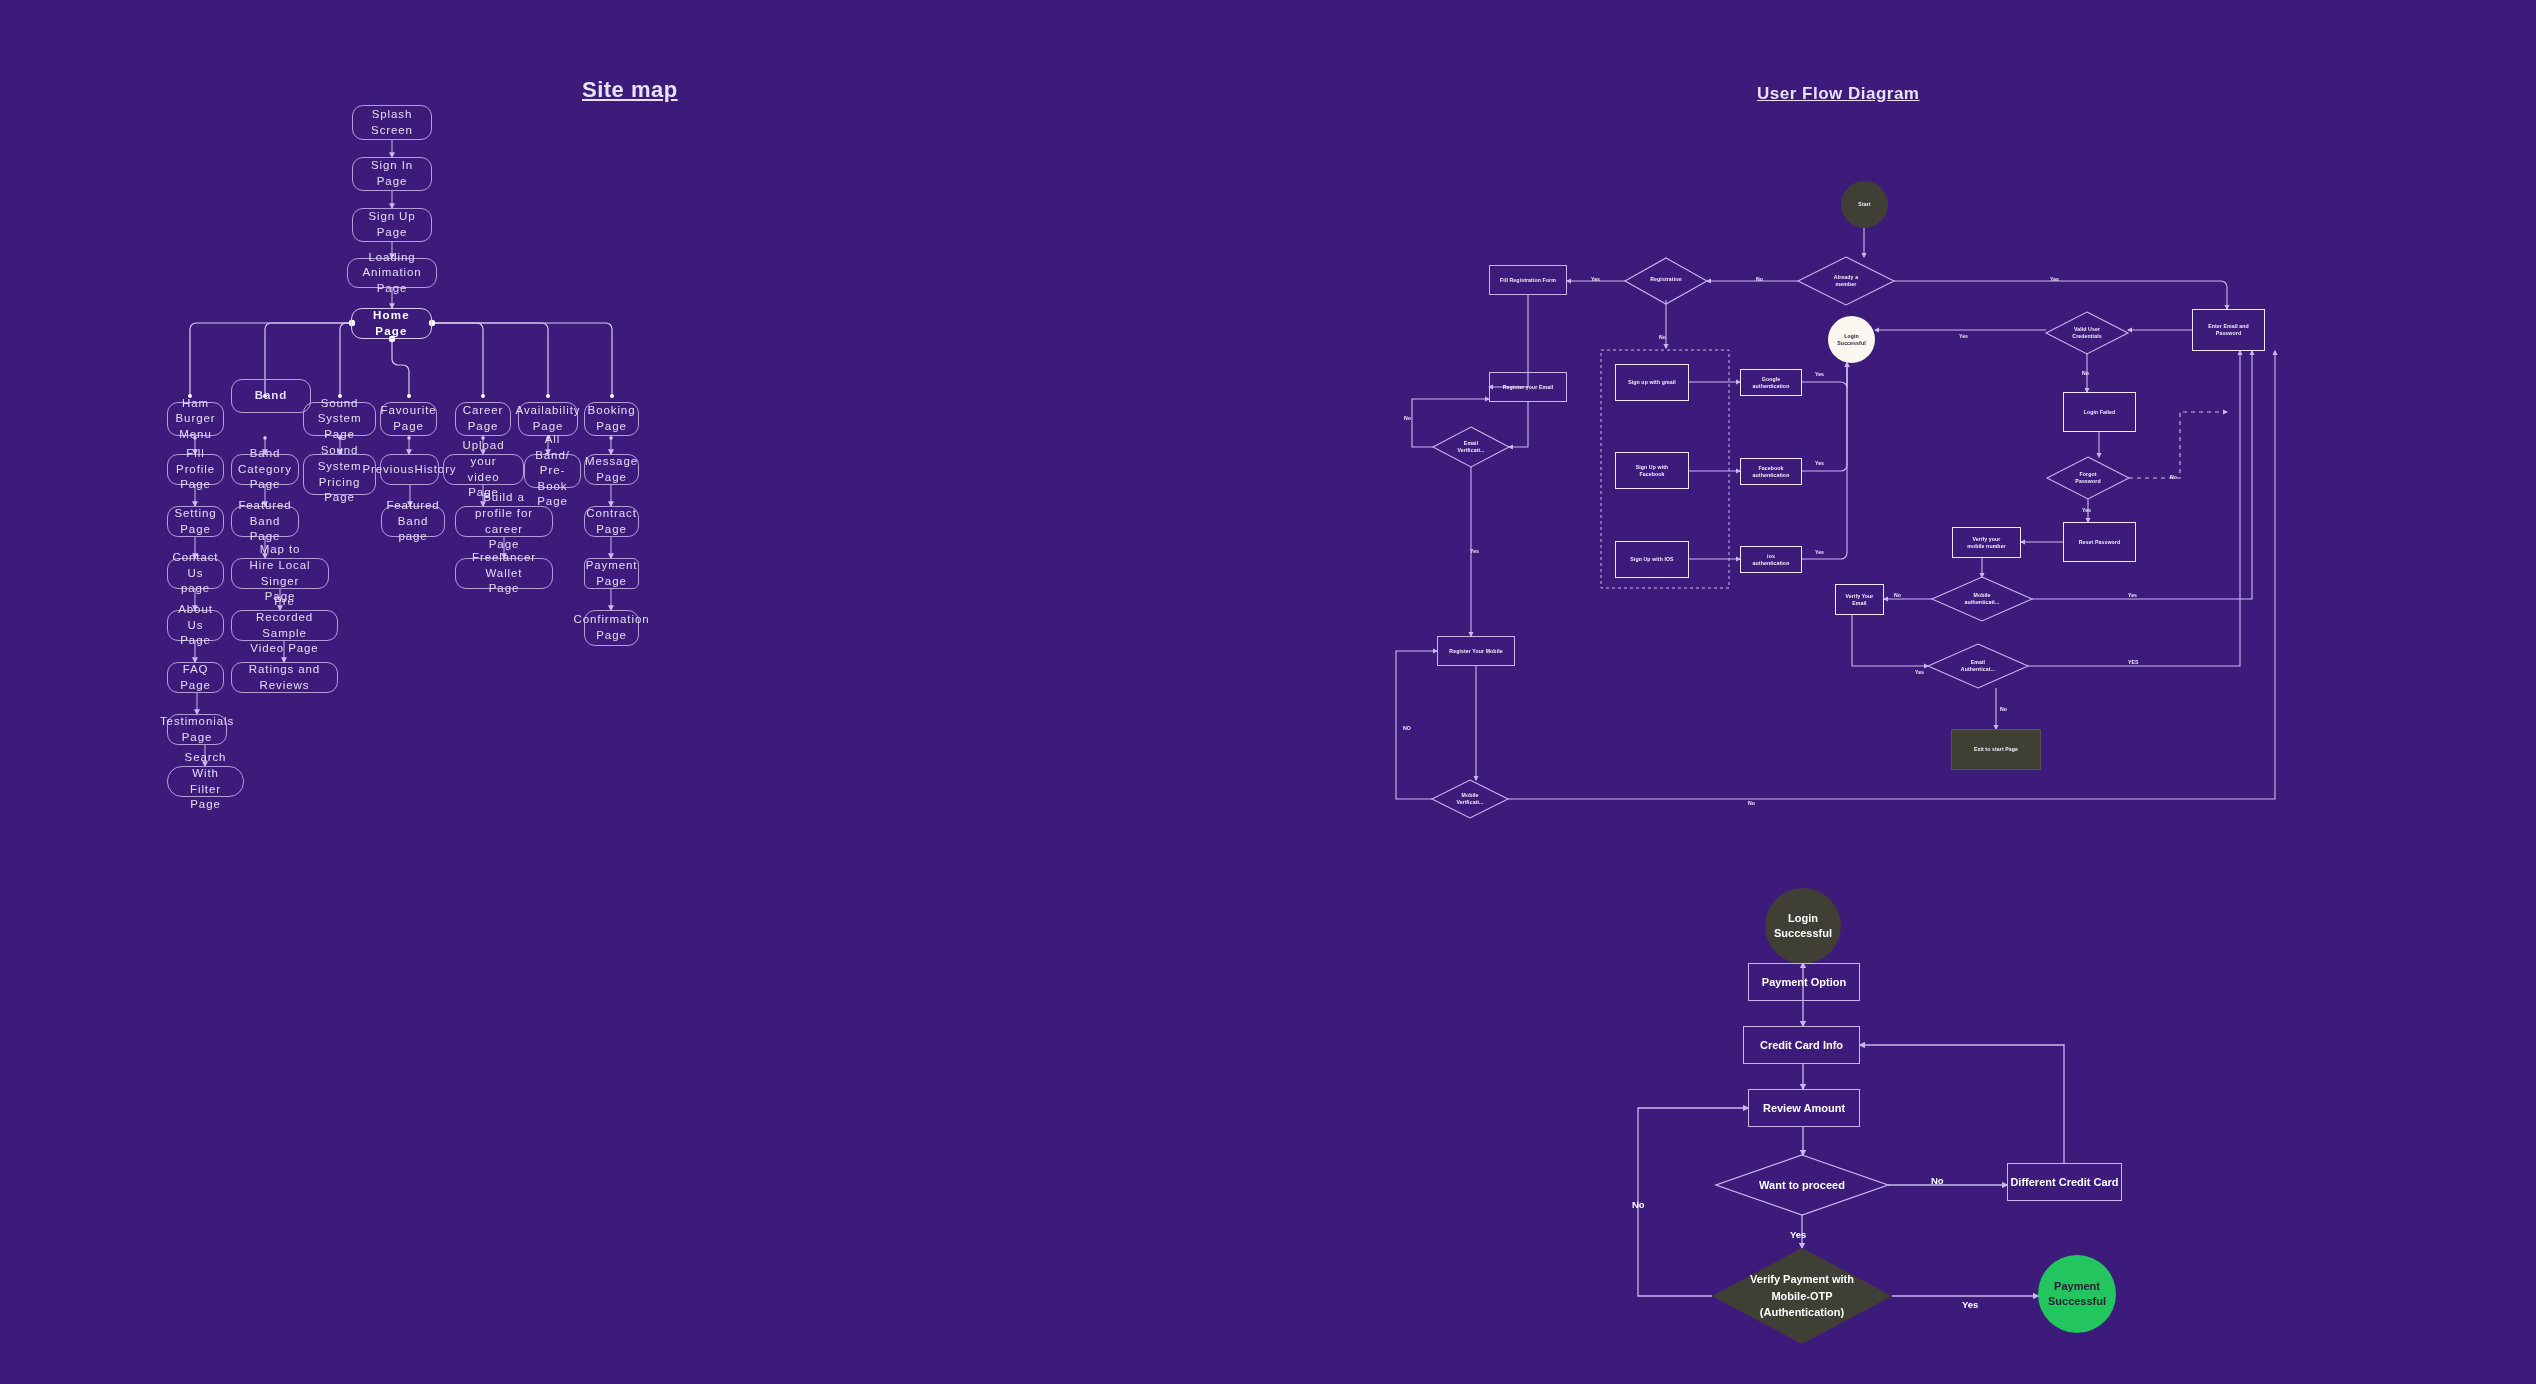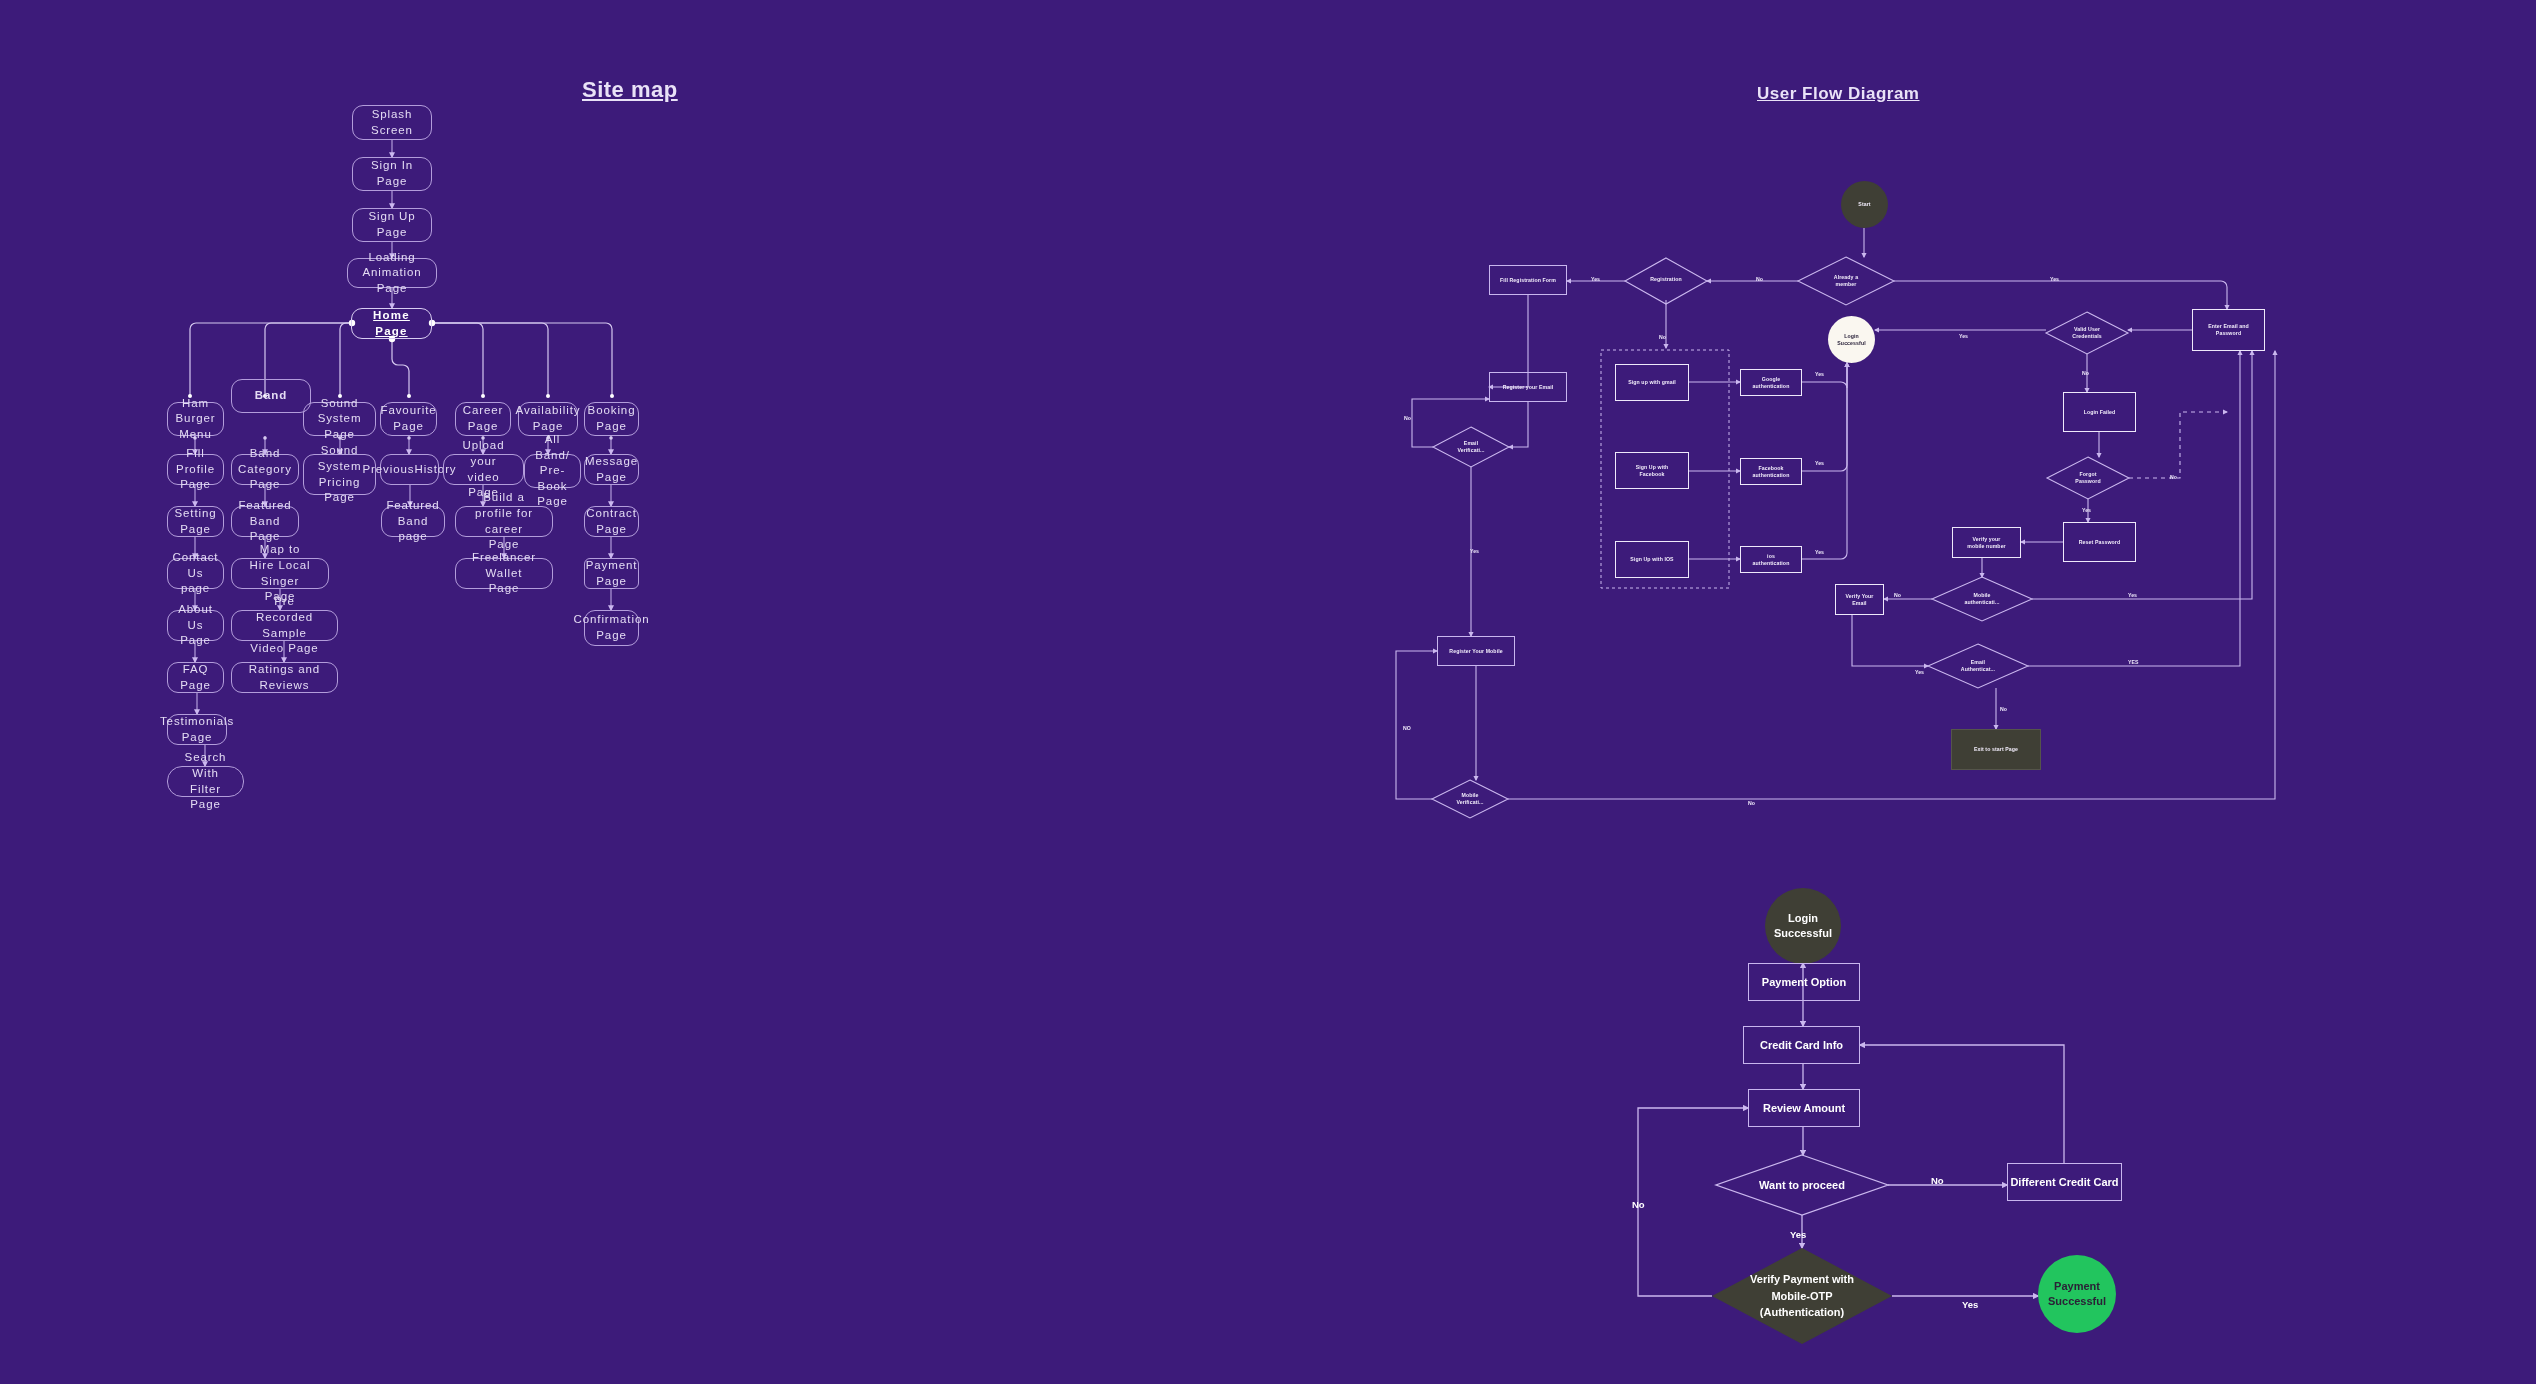--- a/index.html
+++ b/index.html
@@ -19,21 +19,21 @@
 
   
   .sm-node{
     position:absolute;box-sizing:border-box;
     border:1.3px solid #b39ddb;border-radius:11px;
     color:#e4dcf4;font-size:11.5px;letter-spacing:.9px;
     display:flex;align-items:center;justify-content:center;
     text-align:center;line-height:1.35;padding:4px 15px;
     background:transparent;
   }
-  .sm-node.hub{font-weight:bold;border-color:#d9cdf2;color:#fff;letter-spacing:1.2px;text-decoration:underline;}
+  .sm-node.hub{font-weight:bold;border-color:#d9cdf2;color:#fff;letter-spacing:1.2px;}
 
   
   .uf{
     position:absolute;box-sizing:border-box;
     color:#f2edfb;display:flex;align-items:center;justify-content:center;
     text-align:center;line-height:1.3;font-weight:bold;
   }
   .uf-rect{border:1.3px solid #c9b6ef;background:transparent;}
   .uf-rect.solidw{border-color:#efe9fb;}
   .uf-dark{background:#3f3f35;border:1px solid #55554a;}
@@ -269,21 +269,21 @@
     <div class="sm-node" style="left: 167px; top: 714px; width: 60px; height: 31px;">Testimonials Page</div>
     <div class="sm-node" style="left: 167px; top: 766px; width: 77px; height: 31px; border-radius: 15px;">Search With Filter Page</div>
     <div class="sm-node" style="left: 231px; top: 379px; width: 80px; height: 34px; font-weight: bold;">Band</div>
     <div class="sm-node" style="left: 231px; top: 454px; width: 68px; height: 31px;">Band Category Page</div>
     <div class="sm-node" style="left: 231px; top: 506px; width: 68px; height: 31px;">Featured Band Page</div>
     <div class="sm-node" style="left: 231px; top: 558px; width: 98px; height: 31px;">Map to Hire Local Singer Page</div>
     <div class="sm-node" style="left: 231px; top: 610px; width: 107px; height: 31px;">Pre Recorded Sample Video Page</div>
     <div class="sm-node" style="left: 231px; top: 662px; width: 107px; height: 31px;">Ratings and Reviews</div>
     <div class="sm-node" style="left: 303px; top: 402px; width: 73px; height: 34px;">Sound System  Page</div>
     <div class="sm-node" style="left: 303px; top: 454px; width: 73px; height: 41px;">Sound System<br>Pricing Page</div>
-    <div class="sm-node" style="left: 380px; top: 402px; width: 57px; height: 34px; border-radius: 12px;">Favourite Page</div>
+    <div class="sm-node" style="left: 380px; top: 402px; width: 57px; height: 34px;">Favourite Page</div>
     <div class="sm-node" style="left: 380px; top: 454px; width: 59px; height: 31px;">PreviousHistory</div>
     <div class="sm-node" style="left: 381px; top: 506px; width: 64px; height: 31px;">Featured Band page</div>
     <div class="sm-node" style="left: 455px; top: 402px; width: 56px; height: 34px;">Career Page</div>
     <div class="sm-node" style="left: 443px; top: 454px; width: 81px; height: 31px;">Upload your video Page</div>
     <div class="sm-node" style="left: 455px; top: 506px; width: 98px; height: 31px;">Build a profile for career Page</div>
     <div class="sm-node" style="left: 455px; top: 558px; width: 98px; height: 31px;">Freelancer Wallet Page</div>
     <div class="sm-node" style="left: 518px; top: 402px; width: 60px; height: 34px;">Availability Page</div>
     <div class="sm-node" style="left: 524px; top: 454px; width: 57px; height: 34px;">All Band/<br>Pre-Book Page</div>
     <div class="sm-node" style="left: 584px; top: 402px; width: 55px; height: 34px;">Booking Page</div>
     <div class="sm-node" style="left: 584px; top: 454px; width: 55px; height: 31px;">Message Page</div>

